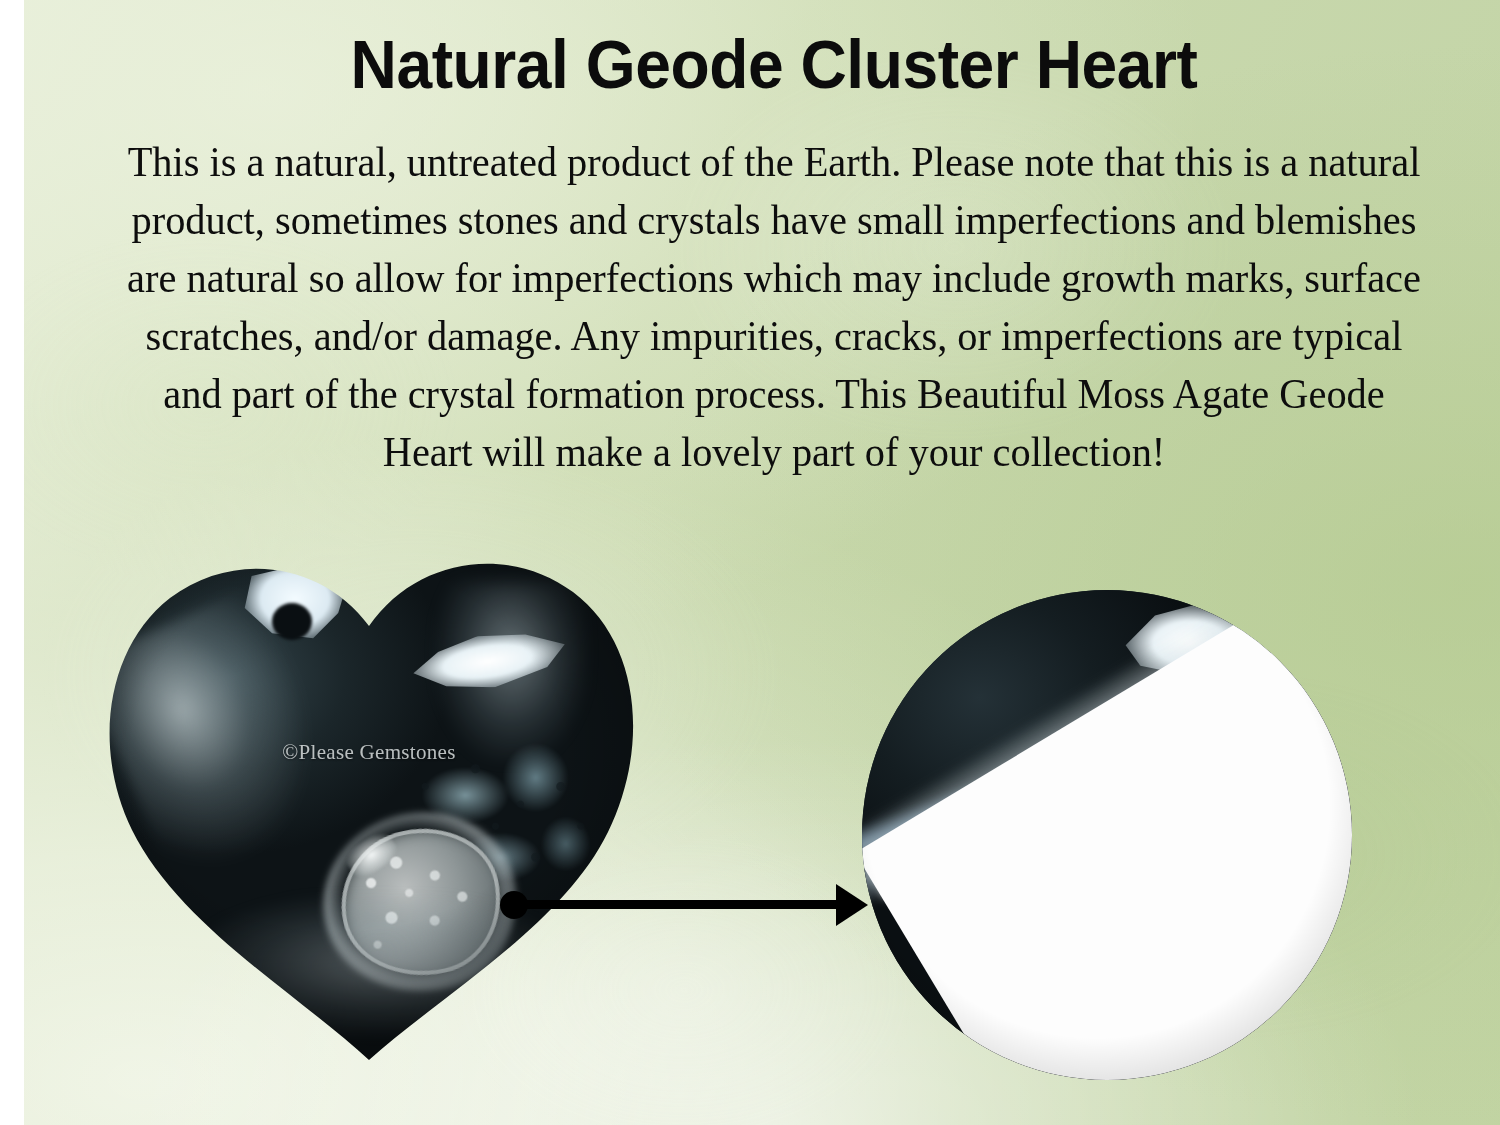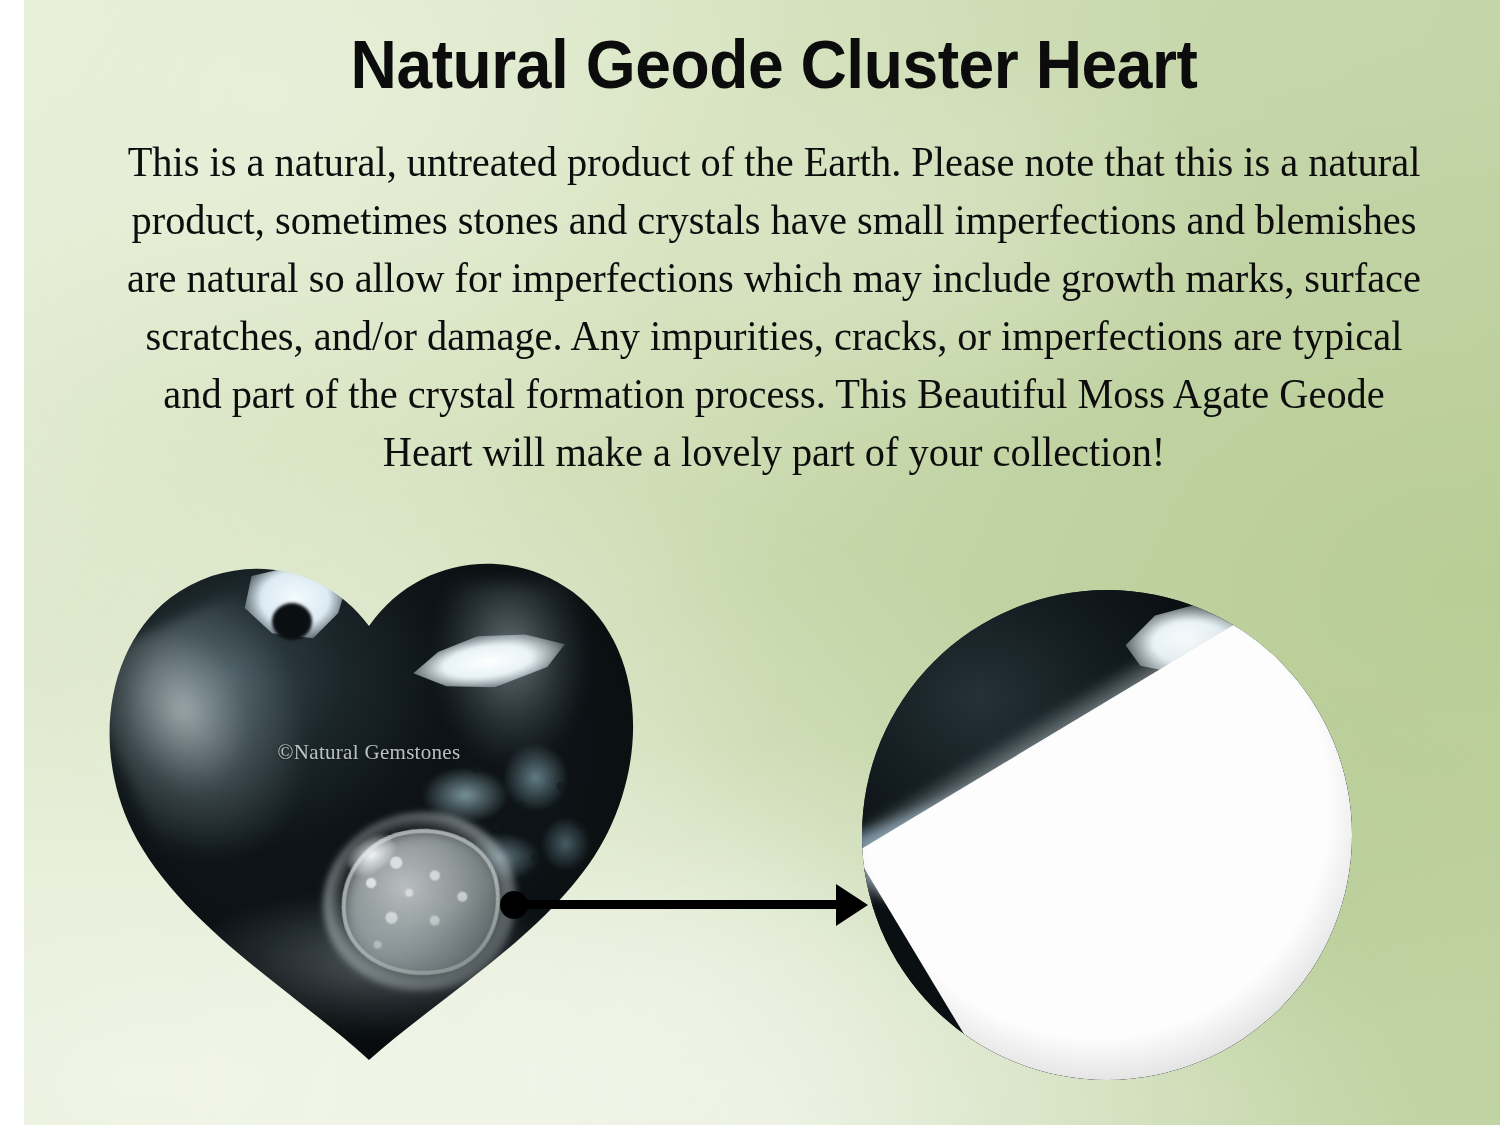--- a/index.html
+++ b/index.html
@@ -442,21 +442,21 @@
       <div class="cavity-rim"></div>
       <div class="cavity">
         <div class="cavity-druzy"></div>
       </div>
       <div class="cavity-bright"></div>
       <div class="heart-lowband"></div>
       <div class="heart-spec-top"></div>
       <div class="heart-spec-top2"></div>
       <div class="heart-spec-right"></div>
       <div class="heart-edge-shade"></div>
-      <div class="watermark">©Natural Gemstones</div>
+      <div class="watermark">©Please Gemstones</div>
     </div>
   </div>
 
   <div class="callout-dot"></div>
   <div class="callout-line"></div>
   <div class="callout-head"></div>
 
   <div class="detail-circle">
     <div class="detail-img"></div>
     <div class="detail-band"></div>

